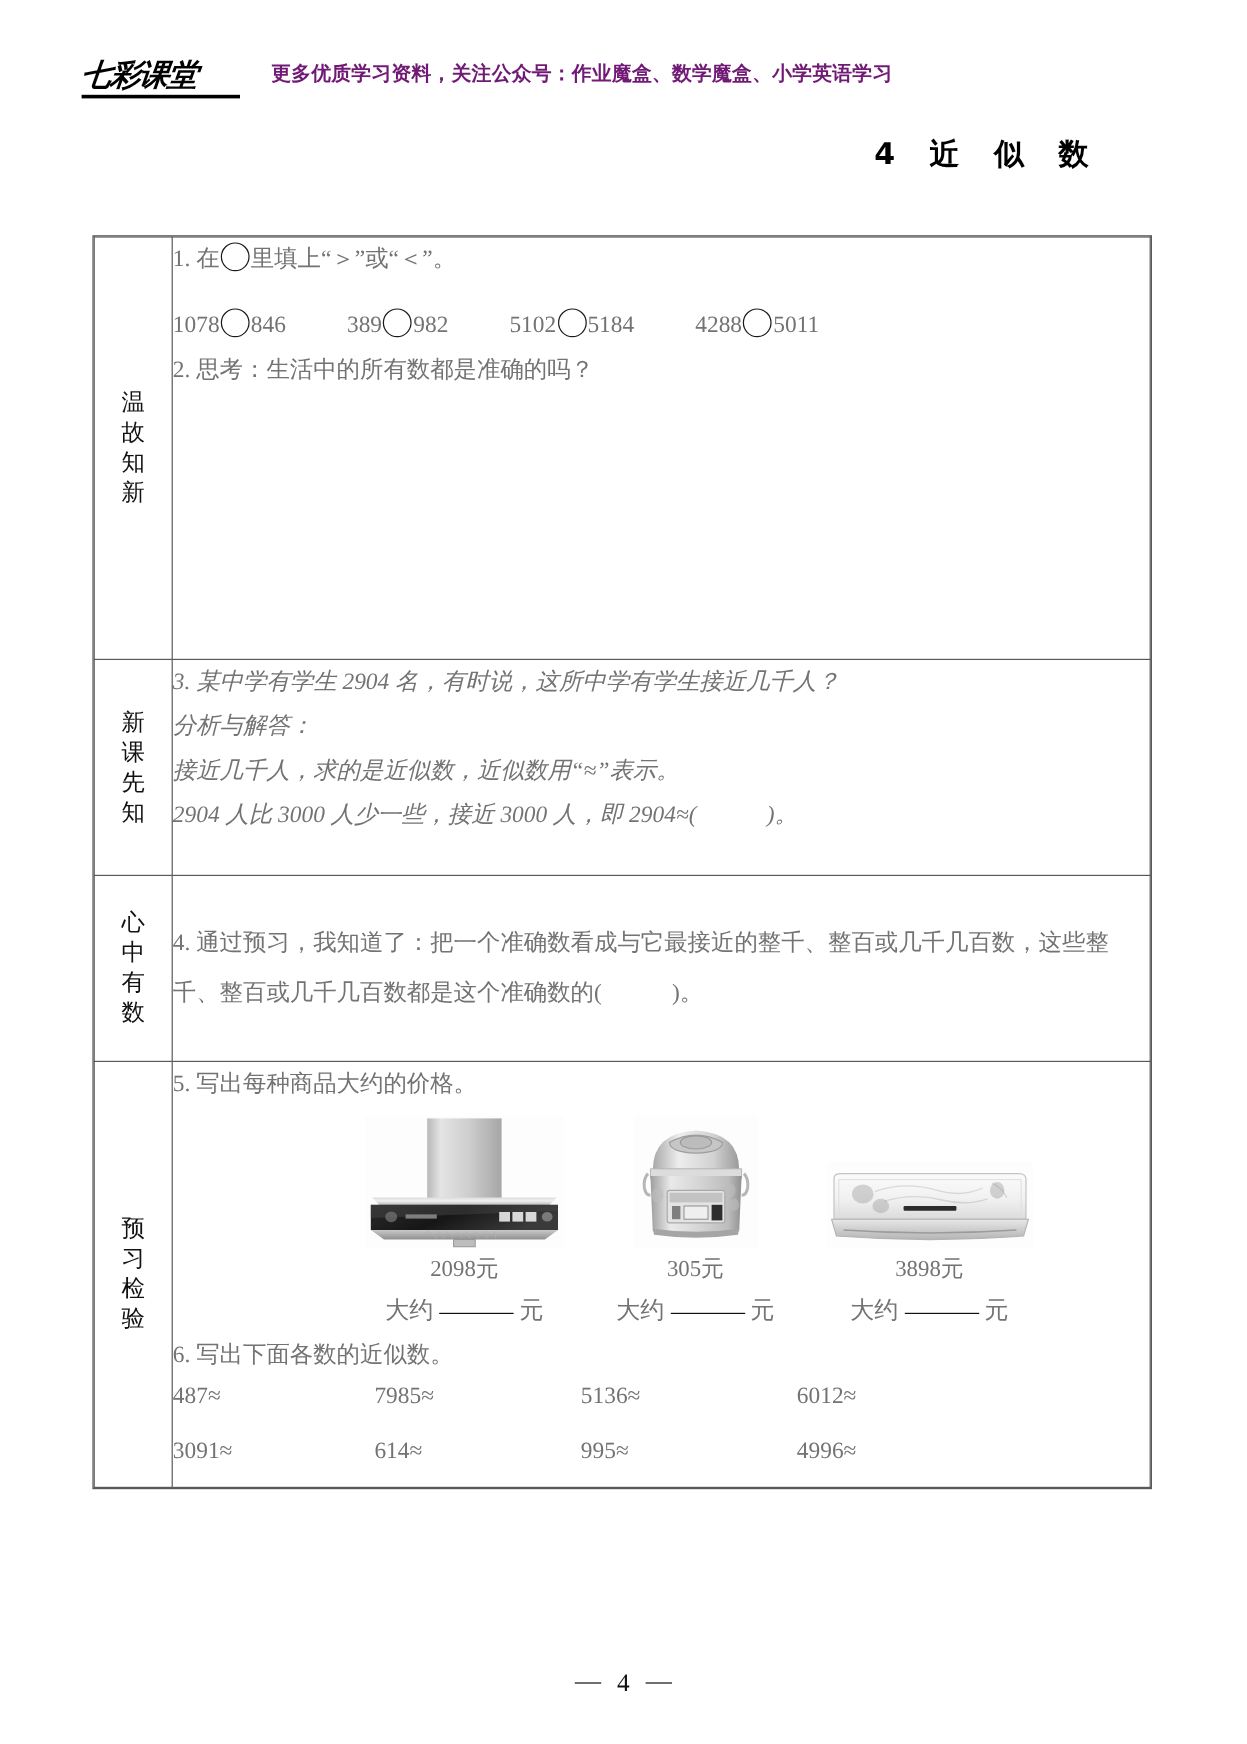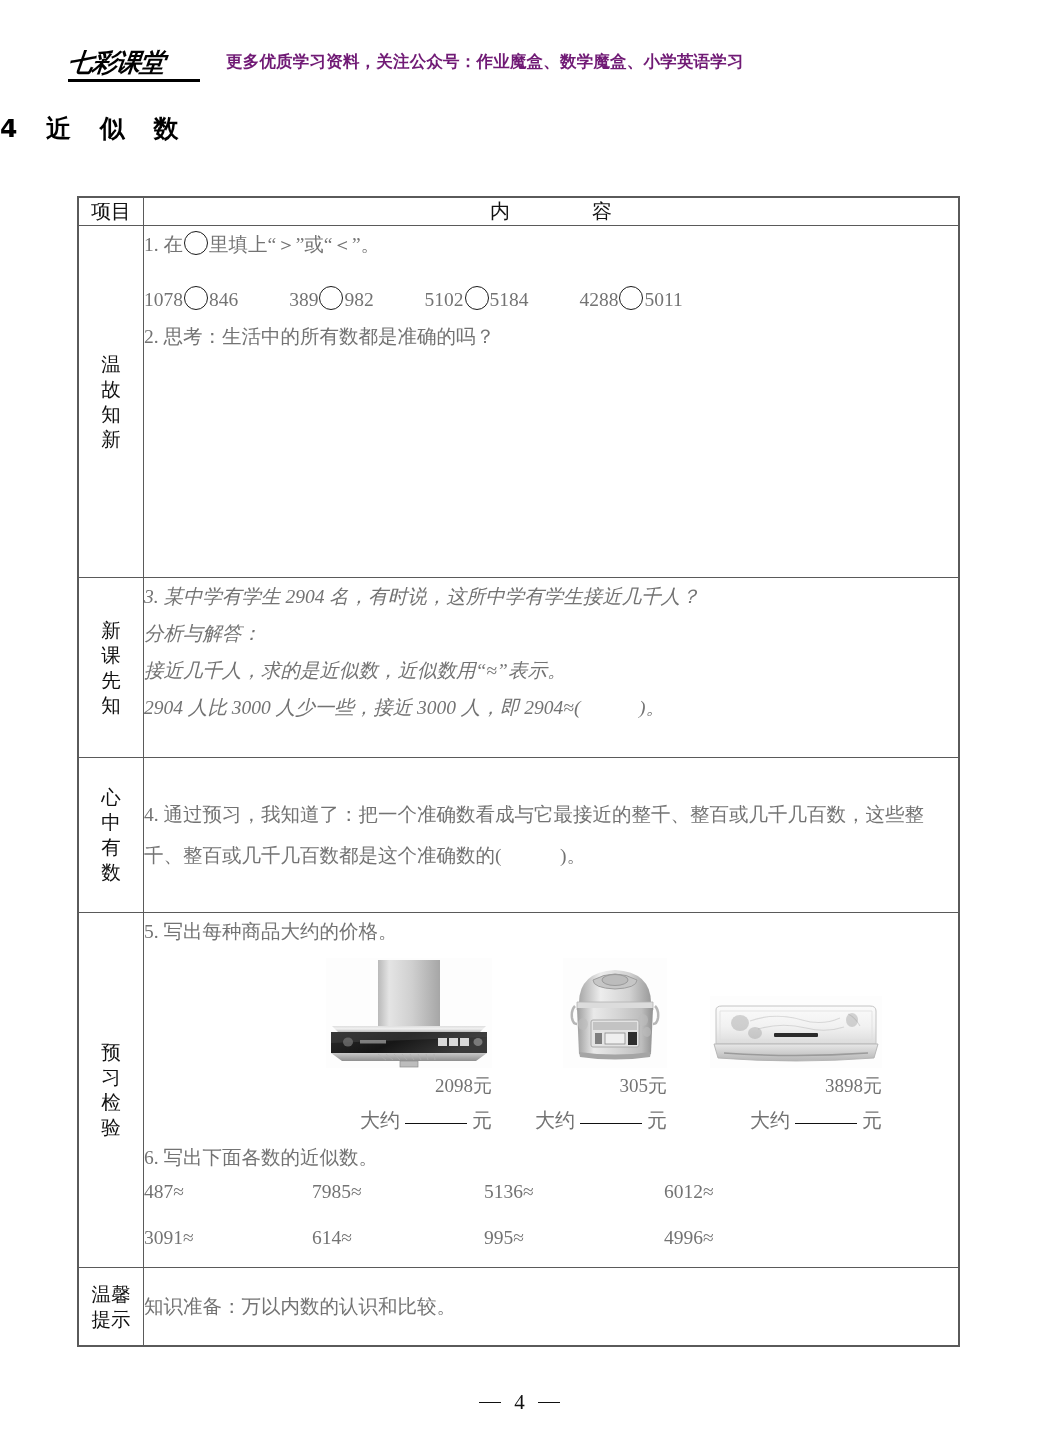--- a/index.html
+++ b/index.html
@@ -50,21 +50,21 @@
     font-size: 16.5px;
     letter-spacing: 0.2px;
     white-space: nowrap;
     color: #701a75;
   }
 
   
   .page-title {
     position: absolute;
     left: 0; top: 112px; width: 917px;
-    text-align: left;
+    text-align: right;
     font-family: "DejaVu Sans", sans-serif;
     font-weight: bold;
     font-size: 25px;
     letter-spacing: 10px;
     color: #000;
   }
 
   
   .sheet {
     position: absolute;
@@ -135,21 +135,21 @@
   .q1-item { display: inline-block; margin-right: 46px; font-size: 19.5px; }
 
   
   .products {
     margin-top: 8px;
     display: flex;
     align-items: flex-end;
     padding-left: 138px;
   }
   .prod {
-    display: flex; flex-direction: column; align-items: flex-end;
+    display: flex; flex-direction: column; align-items: center;
   }
   .prod.p1 { width: 210px; }
   .prod.p2 { width: 175px; }
   .prod.p3 { width: 215px; }
   .prod-img { display: block; }
   .price {
     font-size: 19px; margin-top: 5px; line-height: 26px;
   }
   .approx {
     font-size: 20px; margin-top: 6px; line-height: 30px; white-space: nowrap;
@@ -199,24 +199,20 @@
 <div class="page-title">4 近 似 数</div>
 
 <div class="sheet">
 <table>
   <colgroup>
         <col class="c-label">
         <col>
       </colgroup>
 
   <tbody>
-        <tr>
-    <td class="hdr-item">项目</td>
-    <td class="hdr-content">内　　容</td>
-  </tr>
 
   <tr>
     <td class="vlabel">
       <span>温</span>
       <span>故</span>
       <span>知</span>
       <span>新</span>
     </td>
     <td class="cell tall-1">
       <div class="ln">
@@ -413,29 +409,20 @@
         <div class="q6-cell">5136≈</div>
         <div class="q6-cell">6012≈</div>
         <div class="q6-cell">3091≈</div>
         <div class="q6-cell">614≈</div>
         <div class="q6-cell">995≈</div>
         <div class="q6-cell">4996≈</div>
       </div>
     </td>
   </tr>
 
-  <tr>
-    <td class="vlabel">
-      <span>温馨</span>
-      <span>提示</span>
-    </td>
-    <td class="cell tall-5">
-      <div class="ln">知识准备：万以内数的认识和比较。</div>
-    </td>
-  </tr>
 
 </tbody>
     </table>
 </div>
 
 <div class="footer">
   <span class="dash"></span><span class="pageno">4</span><span class="dash"></span>
 </div>
 
 </body></html>

